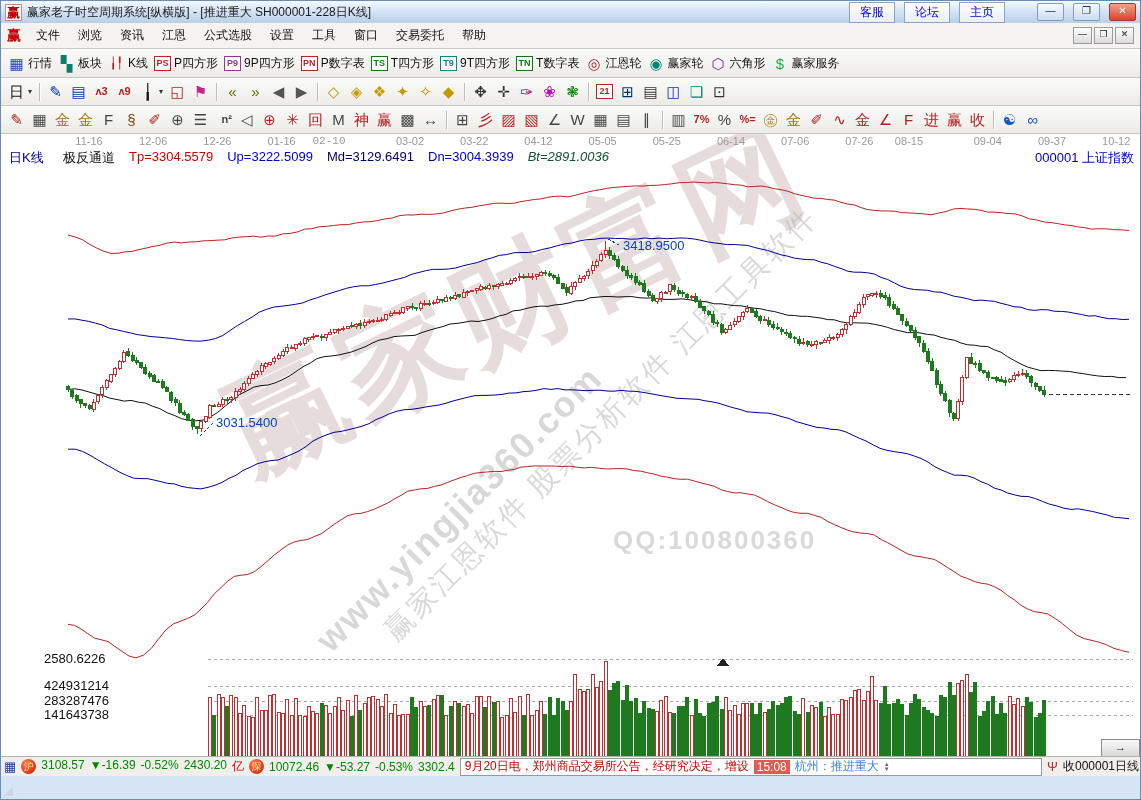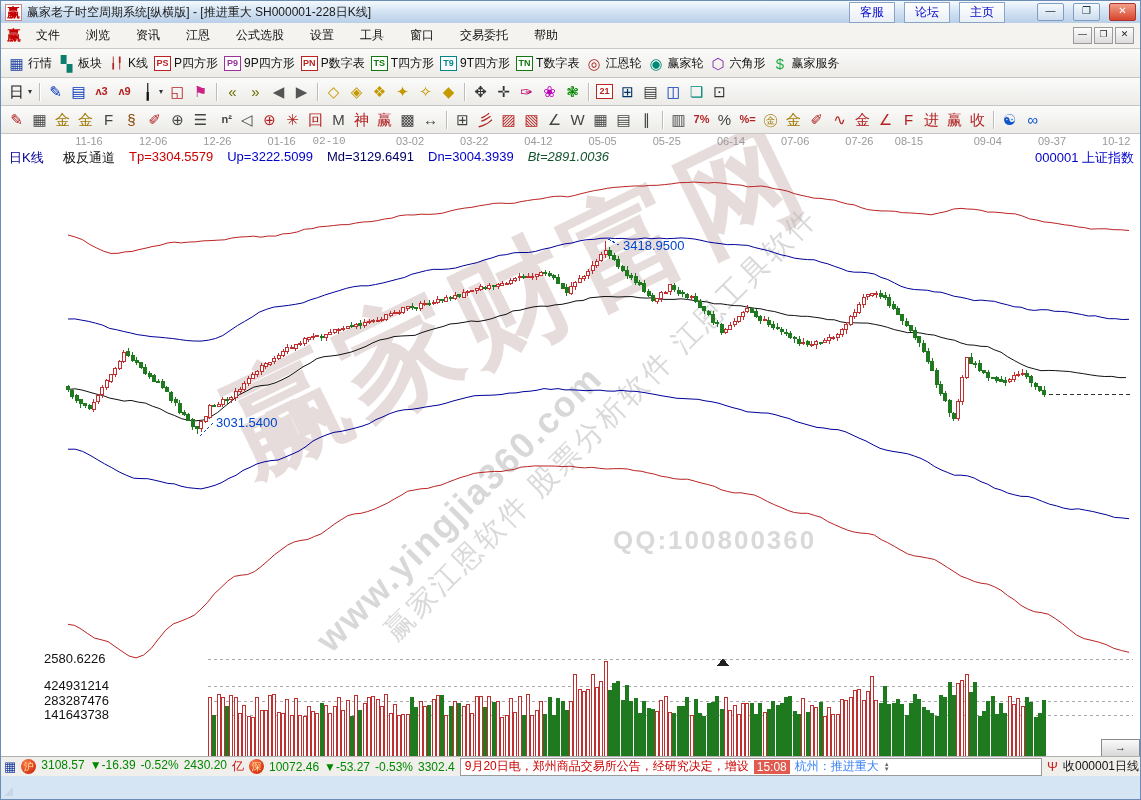--- a/index.html
+++ b/index.html
@@ -83,21 +83,21 @@
       <button class="link-btn">主页</button>
       <span style="width:14px"></span>
       <span class="winbtn">—</span>
       <span class="winbtn">❐</span>
       <span class="winbtn close">✕</span>
     </div>
   </div>
 
   <div class="menubar">
     <span class="menu-logo">赢</span>
-    <div id="menu-items" style="display:flex;gap:8px;">
+    <div id="menu-items" style="display:flex;">
         <span class="menu-item">文件</span>
         <span class="menu-item">浏览</span>
         <span class="menu-item">资讯</span>
         <span class="menu-item">江恩</span>
         <span class="menu-item">公式选股</span>
         <span class="menu-item">设置</span>
         <span class="menu-item">工具</span>
         <span class="menu-item">窗口</span>
         <span class="menu-item">交易委托</span>
         <span class="menu-item">帮助</span>

